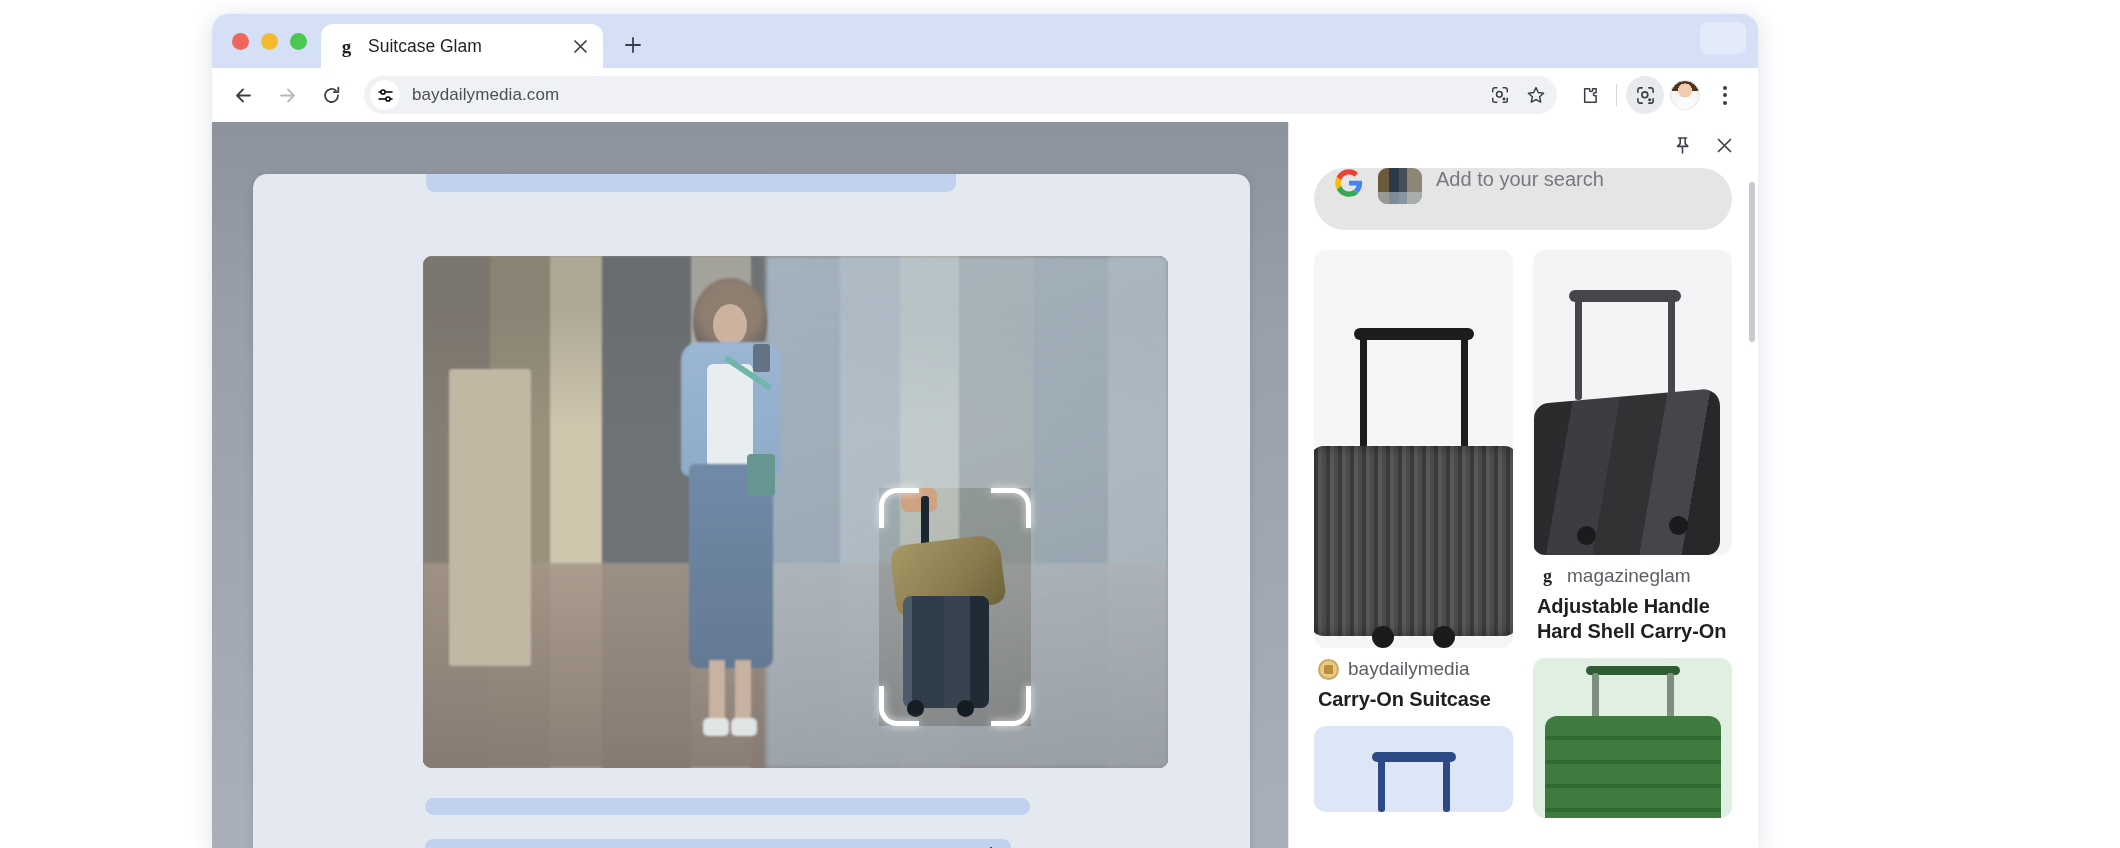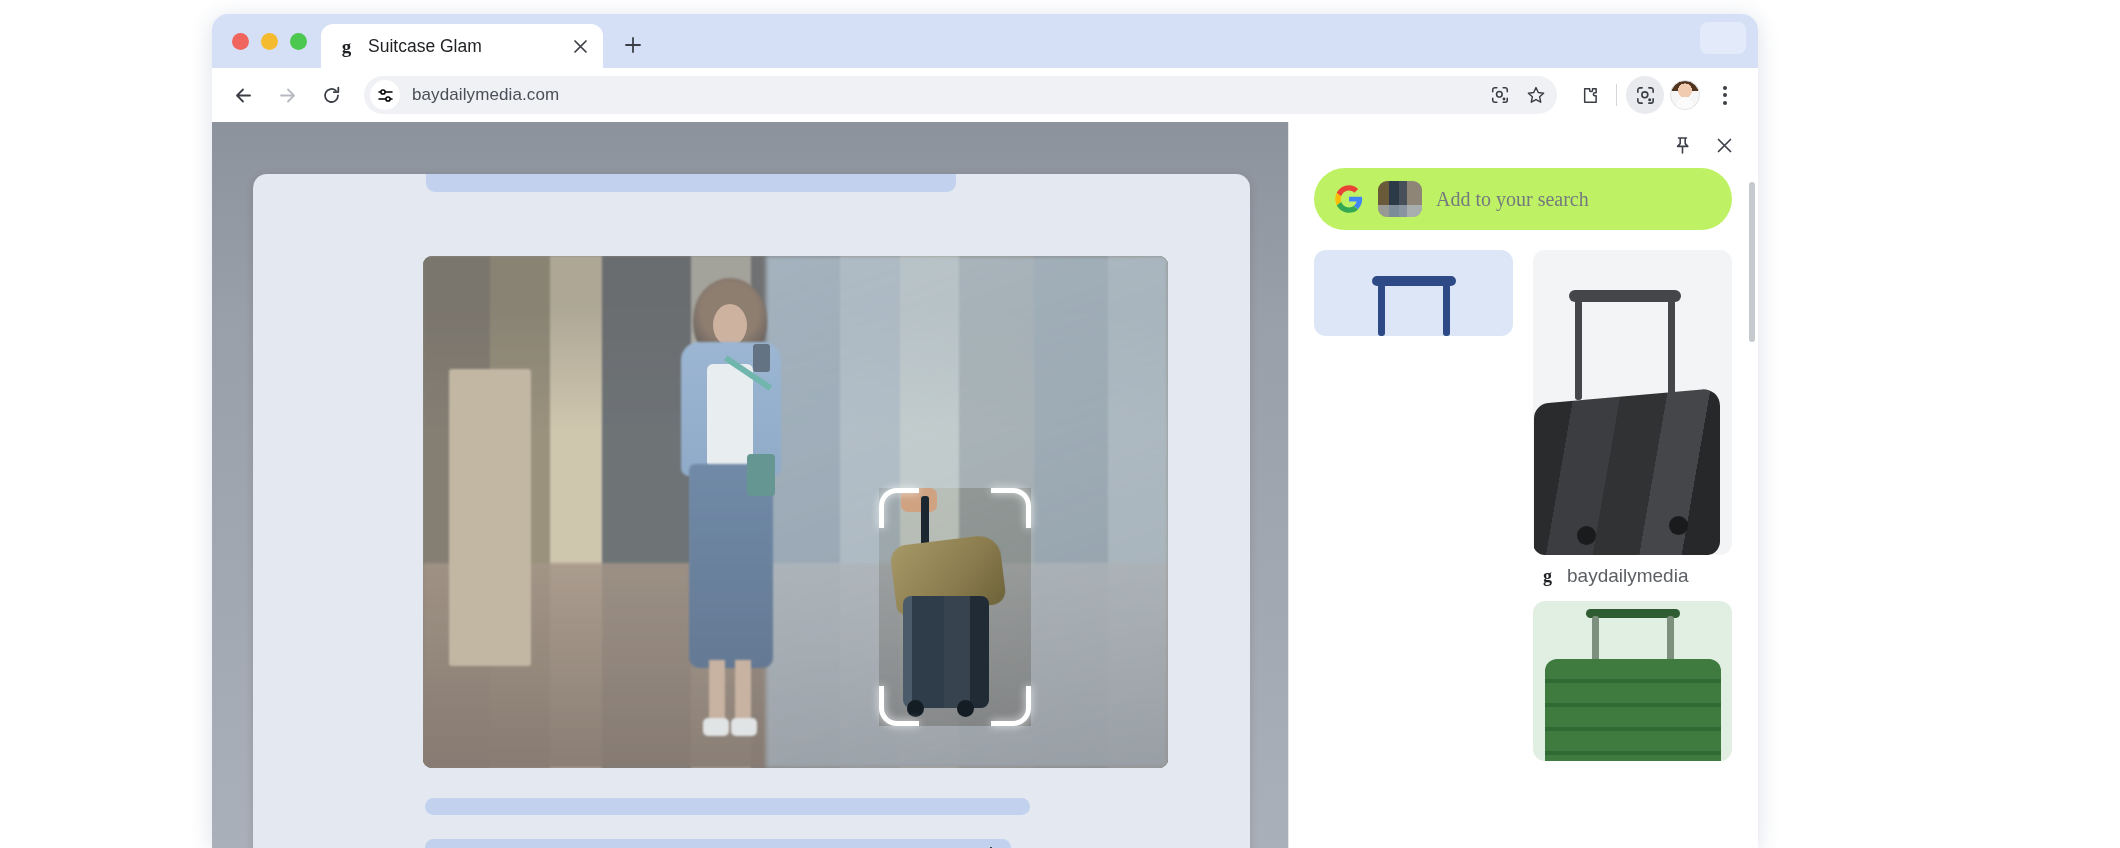--- a/index.html
+++ b/index.html
@@ -343,27 +343,26 @@
     padding-right: 18px; gap: 10px; flex: 0 0 46px;
   }
   .sp-icon-btn {
     width: 32px; height: 32px; border-radius: 50%;
     display: flex; align-items: center; justify-content: center; color: #3c4149;
   }
   #sp-body { flex: 1 1 auto; padding: 0 26px; overflow: hidden; position: relative; }
 
   #search-bar {
     height: 62px;
-    background: #bef264;
+    background: #e5e5e5;
     border-radius: 31px;
-    display: flex; align-items: center;
+    display: flex; align-items: flex-start;
     padding: 0 20px;
     gap: 14px;
     margin-bottom: 20px;
-    font-family: Liberation Serif, serif;
   }
   #g-logo { width: 30px; height: 30px; flex: 0 0 30px; }
   #query-thumb {
     width: 44px; height: 36px; flex: 0 0 44px;
     border-radius: 9px;
     overflow: hidden; position: relative;
     background: linear-gradient(90deg,#6b5a3a 0 26%, #2b3a46 26% 48%, #475059 48% 66%, #8e8577 66% 100%);
   }
   #query-thumb::after {
     content: ""; position: absolute; left: 0; right: 0; bottom: 0; height: 34%;
@@ -634,20 +633,41 @@
               </svg>
             </span>
             <span id="query-thumb"></span>
             <span id="search-placeholder">Add to your search</span>
           </div>
 
           <div id="results-grid">
 
             <div class="col">
 
+              <div class="result-card">
+                <div class="thumb tall">
+                  <div class="sc-tel" style="top:78px;width:120px;height:122px;">
+                    <span class="top"></span>
+                    <span class="bar" style="left:6px;top:10px;height:112px;"></span>
+                    <span class="bar" style="right:6px;top:10px;height:112px;"></span>
+                  </div>
+                  <div class="sc sc-shell" style="top:196px;width:207px;height:190px;"></div>
+                  <span class="sc-wheel" style="left:58px;top:376px;"></span>
+                  <span class="sc-wheel" style="right:58px;top:376px;"></span>
+                </div>
+                <div class="meta">
+                  <div class="meta-src">
+                    <span class="fav circle">
+                        <i></i>
+                      </span>
+                    <span class="src-name">baydailymedia</span>
+                  </div>
+                  <div class="prod-title">Carry-On Suitcase</div>
+                </div>
+              </div>
 
               <div class="result-card">
                 <div class="thumb partial blue-bg">
                   <div class="sc-tel" style="top:26px;width:84px;height:60px;">
                     <span class="top" style="background:#2d4a86;height:10px;"></span>
                     <span class="bar" style="left:6px;top:8px;height:52px;background:#2d4a86;"></span>
                     <span class="bar" style="right:6px;top:8px;height:52px;background:#2d4a86;"></span>
                   </div>
                 </div>
               </div>
@@ -665,22 +685,23 @@
                   </div>
                   <div class="sc" style="top:146px;left:47%;width:186px;height:166px;
                        background:linear-gradient(100deg,#2a2b2d 0 18%,#3c3d40 18% 40%,#313234 40% 62%,#45464a 62% 82%,#27282a 82% 100%);
                        border-radius:14px 18px 12px 12px; transform:translateX(-50%) skewY(-5deg);"></div>
                   <span class="sc-wheel" style="left:44px;top:276px;width:19px;height:19px;"></span>
                   <span class="sc-wheel" style="right:44px;top:266px;width:19px;height:19px;"></span>
                 </div>
                 <div class="meta">
                   <div class="meta-src">
                     <span class="fav">g</span>
-                    <span class="src-name">baydailymedia</span>
+                    <span class="src-name">magazineglam</span>
                   </div>
+                  <div class="prod-title">Adjustable Handle Hard Shell Carry-On</div>
                 </div>
               </div>
 
               <div class="result-card">
                 <div class="thumb partial green-bg" style="height:160px;">
                   <div class="sc-tel" style="top:8px;width:94px;height:56px;">
                     <span class="top" style="background:#2f5c33;height:9px;"></span>
                     <span class="bar" style="left:6px;top:7px;height:50px;background:#7d8f7d;"></span>
                     <span class="bar" style="right:6px;top:7px;height:50px;background:#7d8f7d;"></span>
                   </div>

